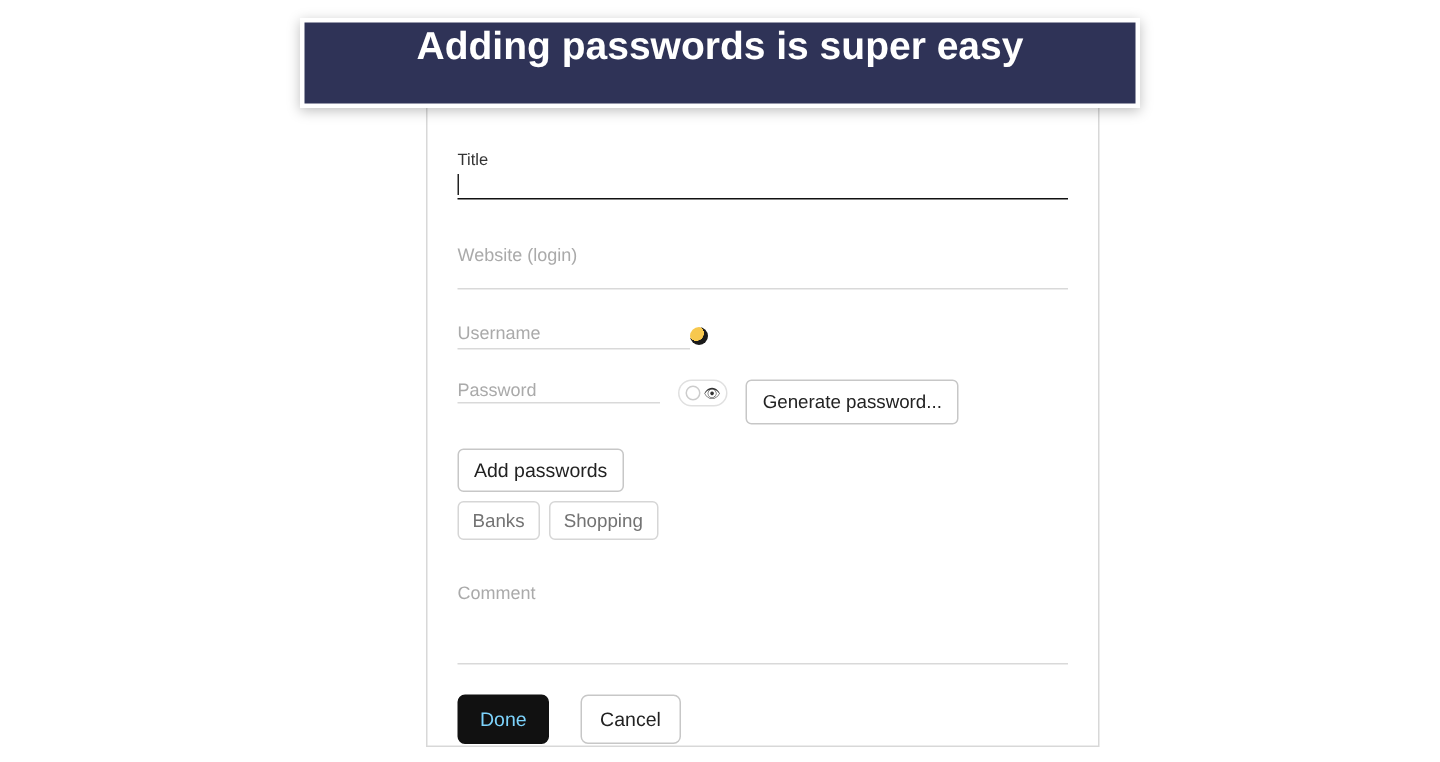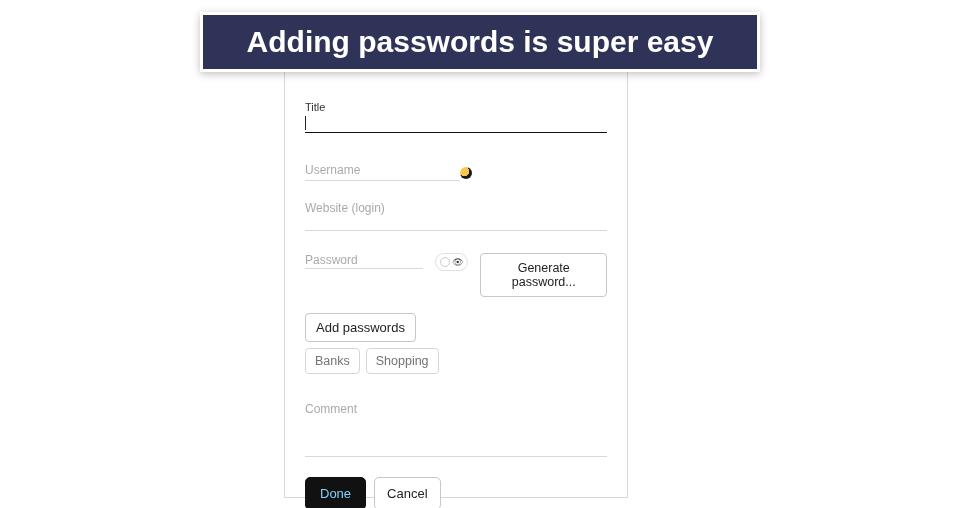--- a/index.html
+++ b/index.html
@@ -15,31 +15,31 @@
     position: absolute;
     top: 12px;
     left: 200px;
     width: 560px;
     height: 60px;
     background: #2f3357;
     color: #ffffff;
     border: 3px solid #ffffff;
     box-shadow: 0 2px 8px rgba(0,0,0,0.25);
     display: flex;
-    align-items: center;
+    align-items: flex-start;
     justify-content: center;
-    font-size: 30px;
+    font-size: 26px;
     font-weight: 600;
     z-index: 10;
   }
   .panel {
     position: absolute;
     top: 58px;
     left: 284px;
-    width: 344px;
+    width: 449px;
     height: 440px;
     background: #ffffff;
     border: 1px solid #d8d8d8;
     padding: 18px 20px 16px 20px;
   }
   .panel-inner { padding-top: 20px; }
   .field { margin-bottom: 24px; position: relative; }
   .field-title { margin-top: 4px; margin-bottom: 30px; }
   .field-title .label {
     font-size: 11px;
@@ -170,54 +170,55 @@
     cursor: pointer;
   }
   .cancel-btn {
     background: #fff;
     color: #222;
     border: 1px solid #c7c7c7;
     border-radius: 5px;
     padding: 8px 12px;
     font-size: 13px;
     cursor: pointer;
+    margin-left: 13px;
   }
 </style>
 </head>
 <body>
 
 <div class="banner">
   <span>Adding passwords is super easy</span>
 </div>
 
 <div class="panel">
   <div class="panel-inner">
 
     <div class="field field-title">
       <span class="label">Title</span>
       <div class="input-line">
         <span class="caret"></span>
       </div>
+    </div>
+
+    <div class="field" style="margin-bottom:22px;">
+      <span class="sub-label">Website (login)</span>
+      <div class="sub-line"></div>
     </div>
 
     <div class="field short-line" style="margin-bottom:20px;">
       <div class="short-wrap">
         <div class="short-col">
           <span class="sub-label">Username</span>
           <div class="sub-line"></div>
         </div>
         <span class="icon-slot"><span class="norton-icon"></span></span>
       </div>
     </div>
 
-    <div class="field" style="margin-bottom:22px;">
-      <span class="sub-label">Website (login)</span>
-      <div class="sub-line"></div>
-    </div>
-
     <div class="pw-row">
       <div class="short-col" style="width:135px;">
         <span class="sub-label">Password</span>
         <div class="sub-line"></div>
       </div>
       <span class="eye-toggle">
         <span class="circle"></span>
         <span class="eye">👁</span>
       </span>
       <button class="btn-outline gen-btn">Generate password...</button>

